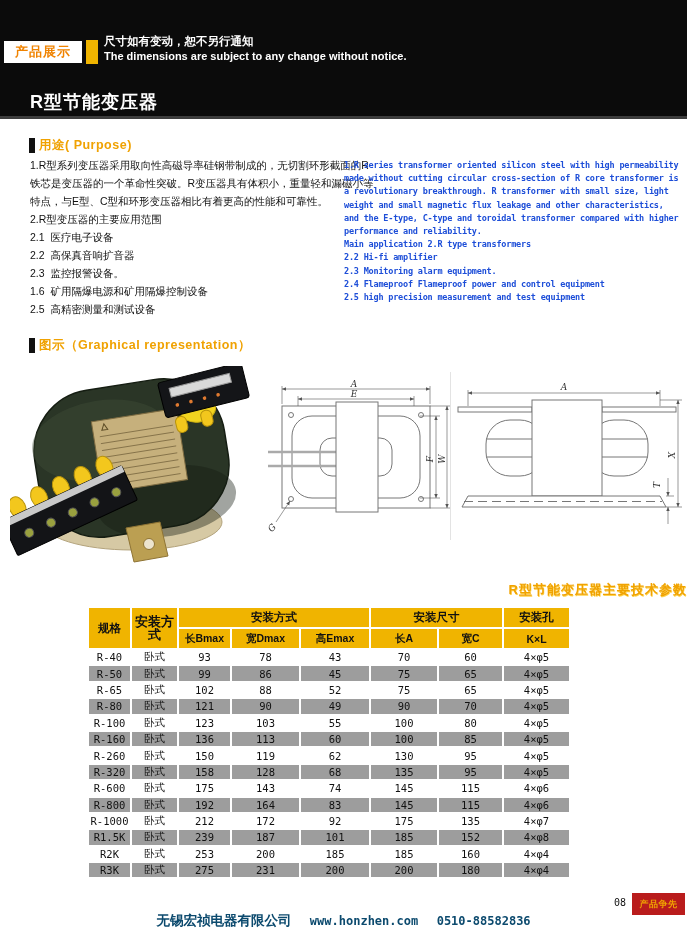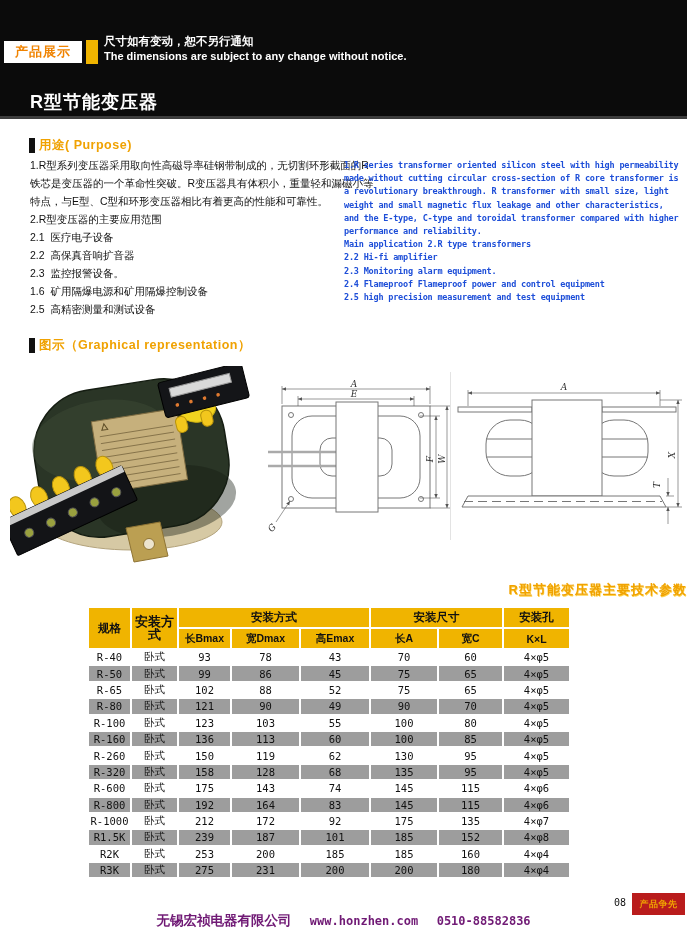--- a/index.html
+++ b/index.html
@@ -50,21 +50,21 @@
   table.spec th { background:#f0b400; border:2px solid #ffffff; color:#111111;
                   font-weight:bold; padding:0; text-align:center; }
   .th-group { font-size:11.5px; height:21px; }
   .th-sub { font-size:10.5px; height:21px; }
   th.mount { font-size:13px; line-height:13px; }
   table.spec td { border:2px solid #ffffff; height:16.4px; padding:0; text-align:center;
                   font-size:10.5px; color:#111111; font-family:"DejaVu Sans Mono", monospace; }
   table.spec tbody tr:nth-of-type(even) td { background:#9d9d9d; }
 
   
-  .footer-line { position:absolute; left:0; top:911px; width:687px; text-align:center; color:#701a75; }
+  .footer-line { position:absolute; left:0; top:911px; width:687px; text-align:center; color:#0c4a6e; }
   .footer-line .company { font-size:13.5px; font-weight:bold; }
   .footer-line .mono { font-family:"DejaVu Sans Mono", monospace; font-size:12px; font-weight:bold; margin-left:14px; }
   .page-num { position:absolute; left:614px; top:897px; font-size:10px; color:#111111;
               font-family:"DejaVu Sans Mono", monospace; }
   .page-badge { position:absolute; left:632px; top:893px; width:53px; height:22px; background:#b91c1c;
                 display:flex; align-items:center; justify-content:center;
                 color:#f0a202; font-size:9px; font-weight:bold; letter-spacing:0.5px; }
 </style>
 </head>
 <body>

